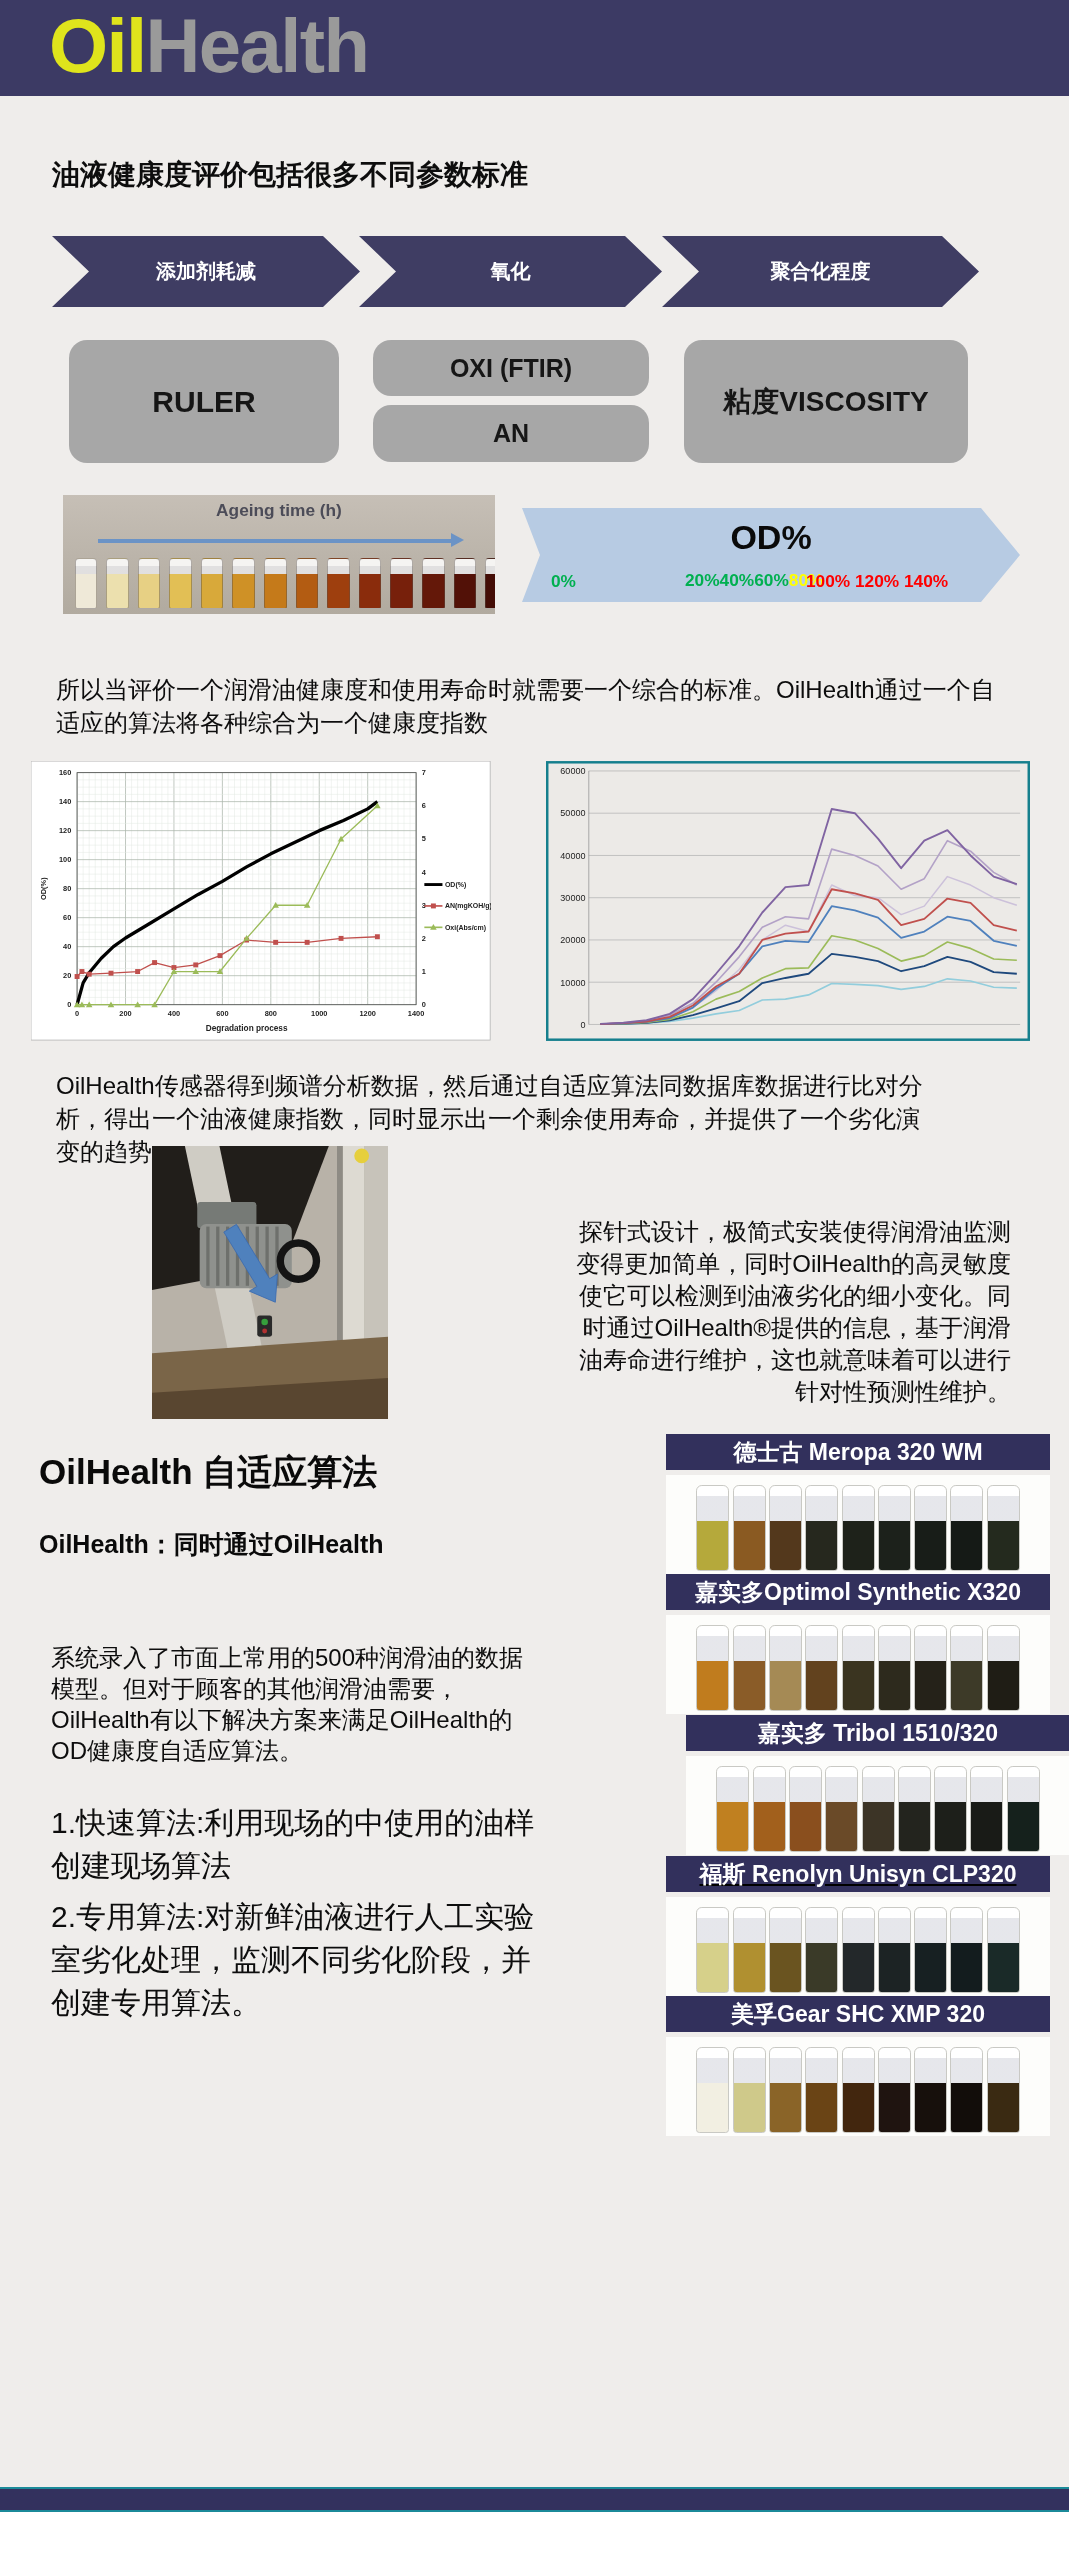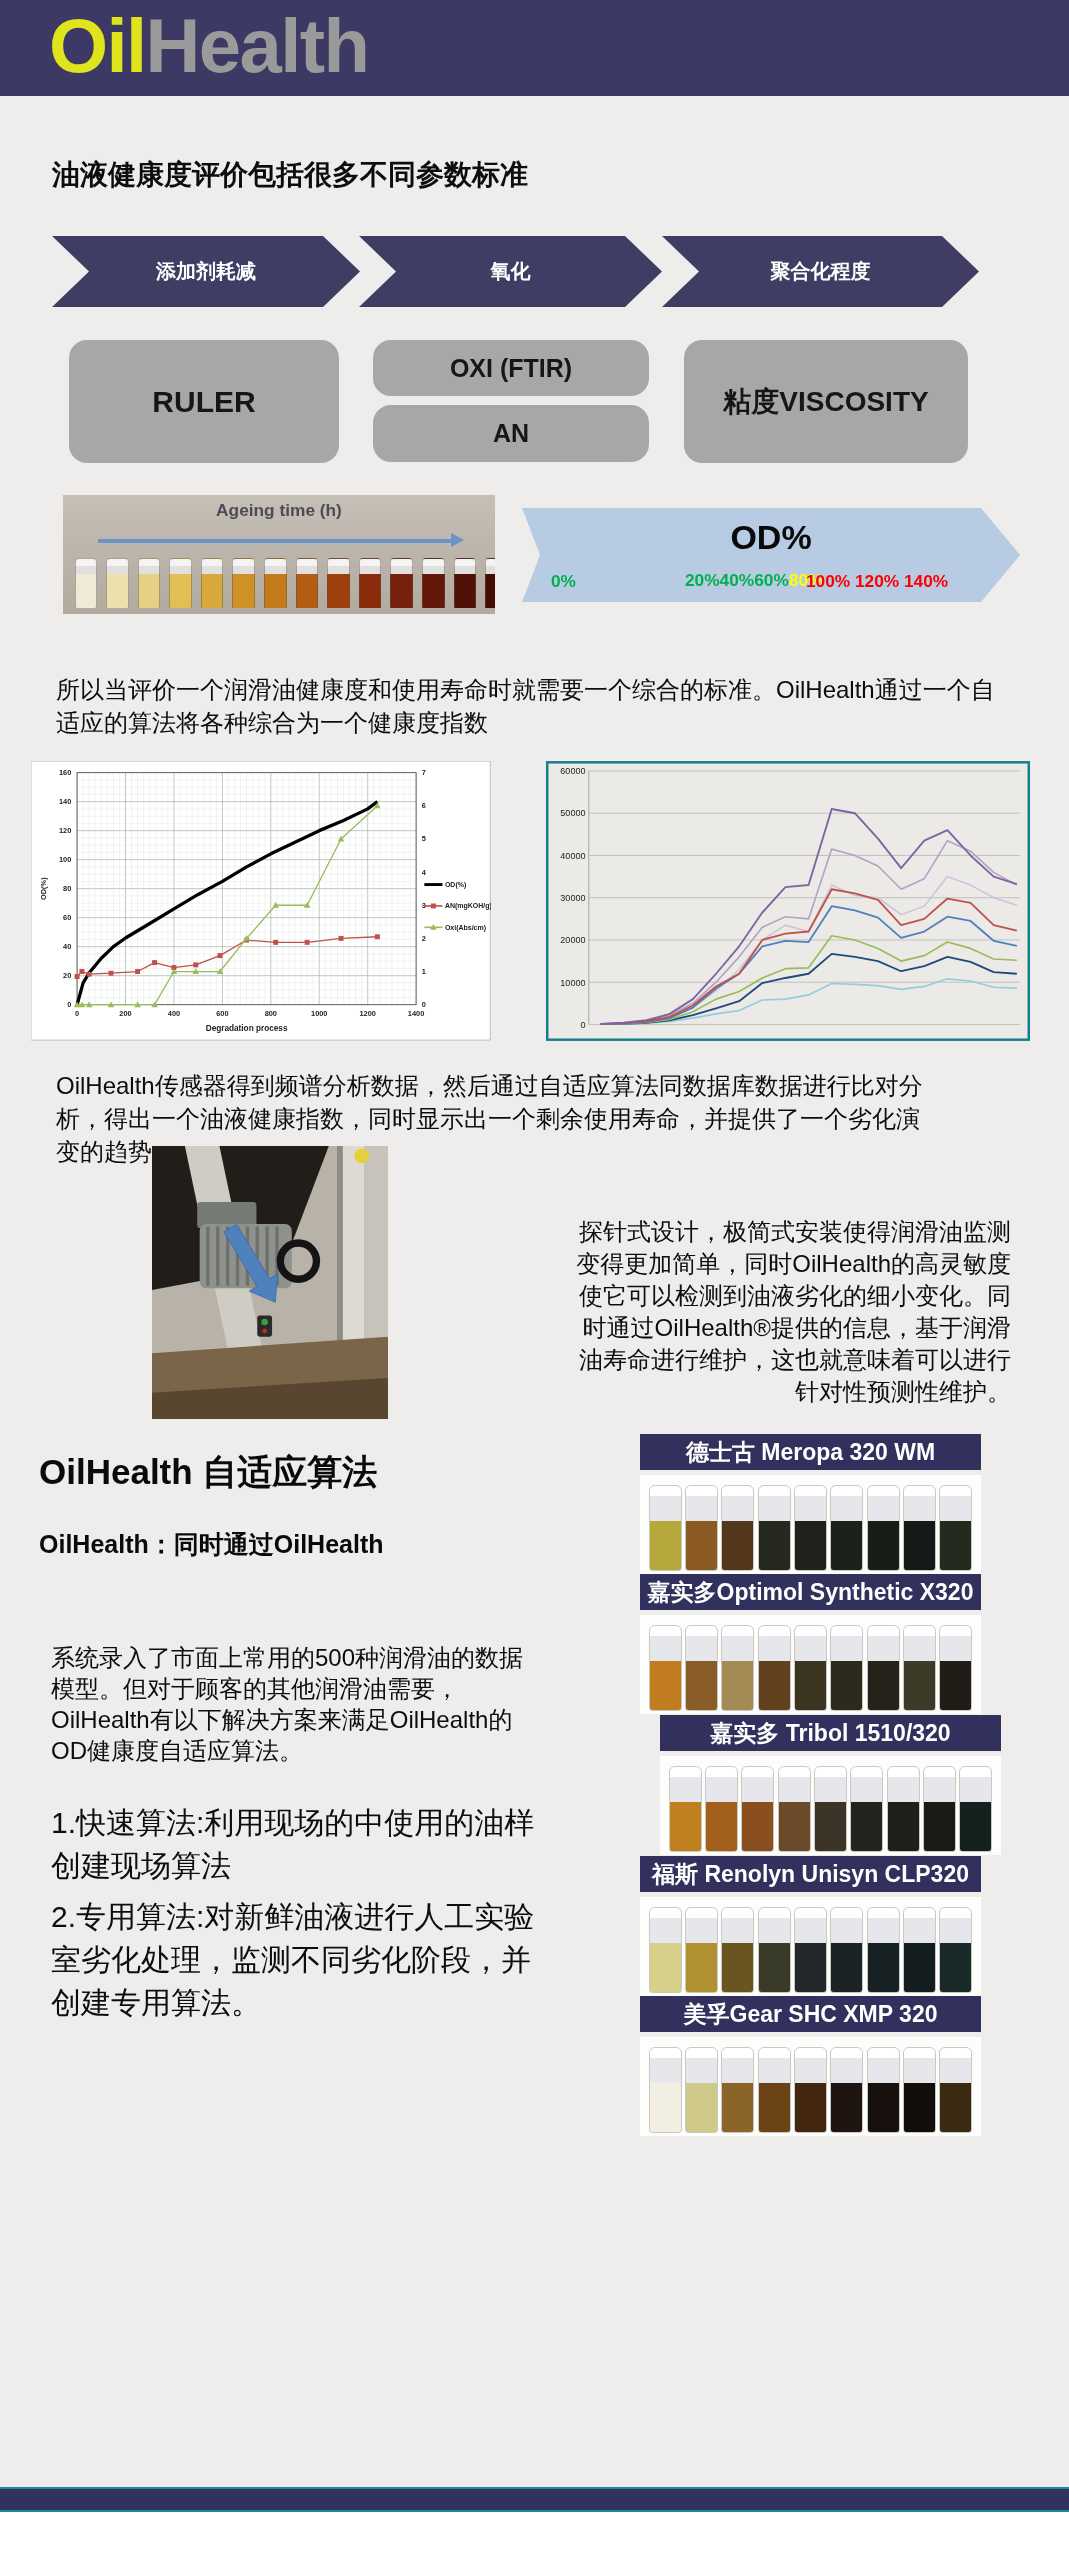--- a/index.html
+++ b/index.html
@@ -43,21 +43,21 @@
   .para{position:absolute;color:#0d0d0d;font-size:24px;line-height:33px;}
   
   .chart{position:absolute;}
   
   .machine{position:absolute;left:152px;top:1146px;width:236px;height:273px;overflow:hidden;}
   
   .h2{position:absolute;left:39px;top:1449px;font-size:35px;font-weight:bold;color:#0a0a0a;}
   .h3{position:absolute;left:39px;top:1528px;font-size:25px;font-weight:bold;color:#0a0a0a;}
   .numitem{position:absolute;color:#0d0d0d;font-size:30px;line-height:43px;}
   
-  .panel{position:absolute;left:640px;width:341px;}
+  .panel{position:absolute;left:666px;width:384px;}
   .panel-hdr{height:36px;background:#32305c;color:#ffffff;font-weight:bold;font-size:23px;
         display:flex;align-items:center;justify-content:center;white-space:nowrap;}
   .panel-photo{margin-top:5px;height:99px;background:#fdfdfb;display:flex;align-items:flex-end;
         justify-content:center;gap:3.3px;padding:0 3.3px;box-sizing:border-box;}
   .pvial{width:33px;height:86px;border-radius:5.8px 5.8px 3.3px 3.3px;border:0.8px solid #c9c9c4;
         box-sizing:border-box;margin-bottom:3.3px;}
   
   .footer{position:absolute;left:0;top:2487px;width:1069px;height:21.4px;background:#33315e;
         border-top:2.5px solid #1b8a99;border-bottom:2.5px solid #1b8a99;}
 </style>
@@ -387,21 +387,21 @@
           <div class="pvial" style="background: linear-gradient(rgb(255, 255, 255) 0px, rgb(255, 255, 255) 12%, rgba(228, 229, 234, 0.92) 12%, rgba(228, 229, 234, 0.92) 42%, rgb(162, 96, 28) 42%, rgb(162, 96, 28) 100%);"></div>
           <div class="pvial" style="background: linear-gradient(rgb(255, 255, 255) 0px, rgb(255, 255, 255) 12%, rgba(228, 229, 234, 0.92) 12%, rgba(228, 229, 234, 0.92) 42%, rgb(138, 79, 30) 42%, rgb(138, 79, 30) 100%);"></div>
           <div class="pvial" style="background: linear-gradient(rgb(255, 255, 255) 0px, rgb(255, 255, 255) 12%, rgba(228, 229, 234, 0.92) 12%, rgba(228, 229, 234, 0.92) 42%, rgb(106, 74, 40) 42%, rgb(106, 74, 40) 100%);"></div>
           <div class="pvial" style="background: linear-gradient(rgb(255, 255, 255) 0px, rgb(255, 255, 255) 12%, rgba(228, 229, 234, 0.92) 12%, rgba(228, 229, 234, 0.92) 42%, rgb(60, 52, 38) 42%, rgb(60, 52, 38) 100%);"></div>
           <div class="pvial" style="background: linear-gradient(rgb(255, 255, 255) 0px, rgb(255, 255, 255) 12%, rgba(228, 229, 234, 0.92) 12%, rgba(228, 229, 234, 0.92) 42%, rgb(35, 36, 30) 42%, rgb(35, 36, 30) 100%);"></div>
           <div class="pvial" style="background: linear-gradient(rgb(255, 255, 255) 0px, rgb(255, 255, 255) 12%, rgba(228, 229, 234, 0.92) 12%, rgba(228, 229, 234, 0.92) 42%, rgb(29, 31, 26) 42%, rgb(29, 31, 26) 100%);"></div>
           <div class="pvial" style="background: linear-gradient(rgb(255, 255, 255) 0px, rgb(255, 255, 255) 12%, rgba(228, 229, 234, 0.92) 12%, rgba(228, 229, 234, 0.92) 42%, rgb(25, 27, 23) 42%, rgb(25, 27, 23) 100%);"></div>
           <div class="pvial" style="background: linear-gradient(rgb(255, 255, 255) 0px, rgb(255, 255, 255) 12%, rgba(228, 229, 234, 0.92) 12%, rgba(228, 229, 234, 0.92) 42%, rgb(21, 33, 28) 42%, rgb(21, 33, 28) 100%);"></div>
         </div>
       </div>
-      <div class="panel" style="top: 1856px;">
+      <div class="panel" style="top: 1856px; text-decoration: underline;">
         <div class="panel-hdr">福斯 Renolyn Unisyn CLP320</div>
         <div class="panel-photo">
           <div class="pvial" style="background: linear-gradient(rgb(255, 255, 255) 0px, rgb(255, 255, 255) 12%, rgba(228, 229, 234, 0.92) 12%, rgba(228, 229, 234, 0.92) 42%, rgb(214, 208, 138) 42%, rgb(214, 208, 138) 100%);"></div>
           <div class="pvial" style="background: linear-gradient(rgb(255, 255, 255) 0px, rgb(255, 255, 255) 12%, rgba(228, 229, 234, 0.92) 12%, rgba(228, 229, 234, 0.92) 42%, rgb(176, 144, 48) 42%, rgb(176, 144, 48) 100%);"></div>
           <div class="pvial" style="background: linear-gradient(rgb(255, 255, 255) 0px, rgb(255, 255, 255) 12%, rgba(228, 229, 234, 0.92) 12%, rgba(228, 229, 234, 0.92) 42%, rgb(106, 84, 32) 42%, rgb(106, 84, 32) 100%);"></div>
           <div class="pvial" style="background: linear-gradient(rgb(255, 255, 255) 0px, rgb(255, 255, 255) 12%, rgba(228, 229, 234, 0.92) 12%, rgba(228, 229, 234, 0.92) 42%, rgb(58, 58, 40) 42%, rgb(58, 58, 40) 100%);"></div>
           <div class="pvial" style="background: linear-gradient(rgb(255, 255, 255) 0px, rgb(255, 255, 255) 12%, rgba(228, 229, 234, 0.92) 12%, rgba(228, 229, 234, 0.92) 42%, rgb(35, 40, 42) 42%, rgb(35, 40, 42) 100%);"></div>
           <div class="pvial" style="background: linear-gradient(rgb(255, 255, 255) 0px, rgb(255, 255, 255) 12%, rgba(228, 229, 234, 0.92) 12%, rgba(228, 229, 234, 0.92) 42%, rgb(28, 35, 36) 42%, rgb(28, 35, 36) 100%);"></div>
           <div class="pvial" style="background: linear-gradient(rgb(255, 255, 255) 0px, rgb(255, 255, 255) 12%, rgba(228, 229, 234, 0.92) 12%, rgba(228, 229, 234, 0.92) 42%, rgb(23, 32, 34) 42%, rgb(23, 32, 34) 100%);"></div>
           <div class="pvial" style="background: linear-gradient(rgb(255, 255, 255) 0px, rgb(255, 255, 255) 12%, rgba(228, 229, 234, 0.92) 12%, rgba(228, 229, 234, 0.92) 42%, rgb(19, 28, 30) 42%, rgb(19, 28, 30) 100%);"></div>

